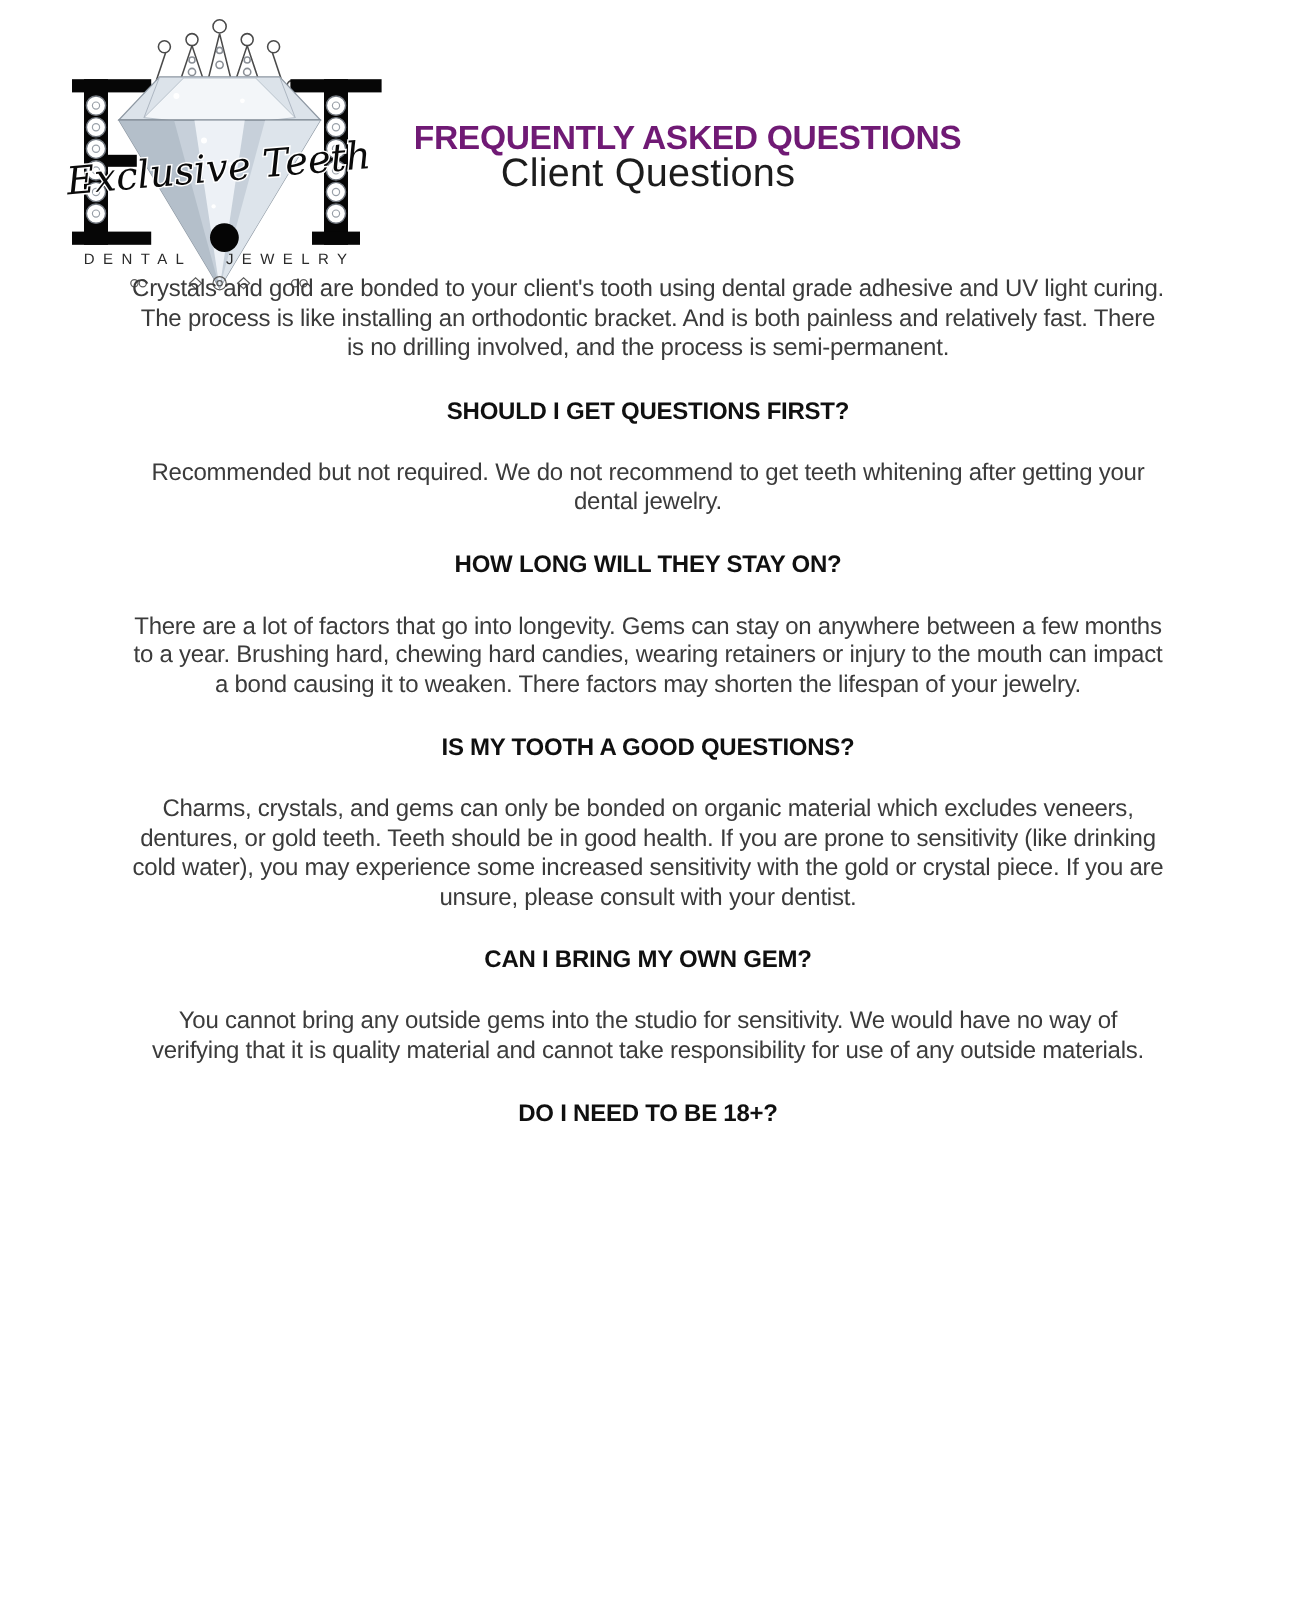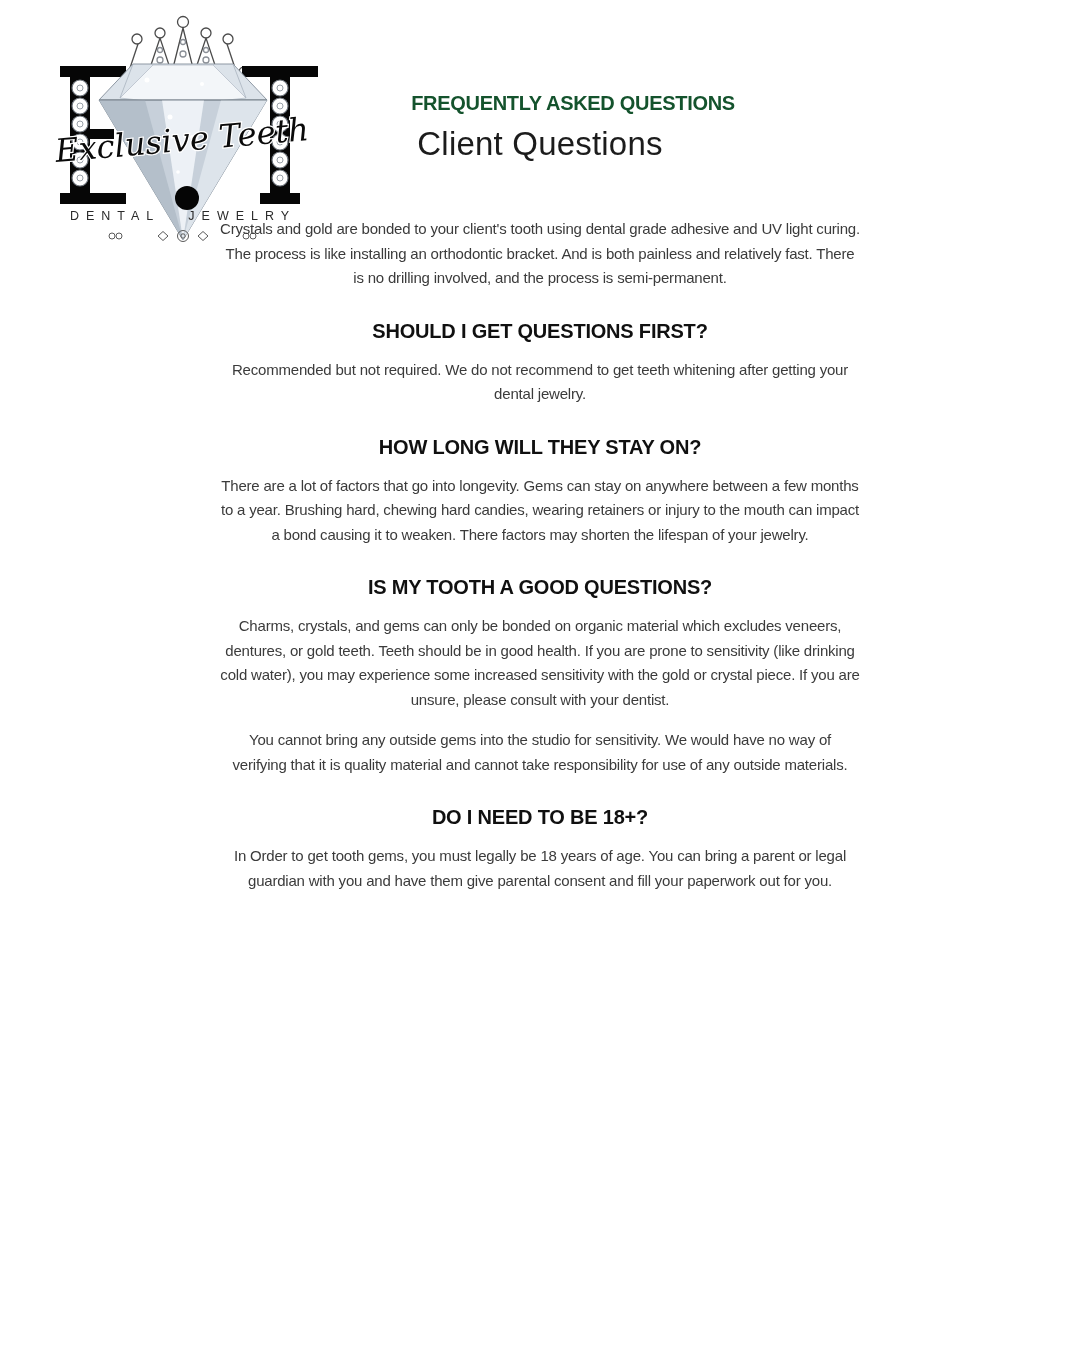--- a/index.html
+++ b/index.html
@@ -16,27 +16,27 @@
   .logo {
     position: absolute;
     left: 50px;
     top: 12px;
     width: 280px;
     height: 235px;
   }
   .page-title {
     position: absolute;
     left: 66px; right: 0; top: 88px;
-    margin: 0;
-    text-align: center;
-    font-size: 20px;
+    margin: 12px;
+    text-align: center;
+    font-size: 28px;
     line-height: 30px;
     font-weight: 700;
     letter-spacing: -0.3px;
-    color: #14532d;
+    color: #701a75;
   }
   .page-subtitle {
     position: absolute;
     left: 0; right: 0; top: 126px;
     text-align: center;
     font-size: 33px;
     line-height: 36px;
     font-weight: 400;
     letter-spacing: 0.2px;
     color: #1c1c1c;
@@ -47,24 +47,24 @@
     text-align: center;
     font-size: 20px;
     line-height: 22px;
     font-weight: 700;
     letter-spacing: -0.2px;
     color: #101010;
   }
   .faq-section:first-of-type h2 { margin-top: 0; }
   .faq-section.gap-lg h2 { margin-top: 36px; }
   .faq-section p {
-    margin: 16px auto 0;
+    margin: 28px auto 0;
     max-width: 1010px;
     text-align: center;
-    font-size: 15px;
+    font-size: 20px;
     line-height: 24.5px;
     letter-spacing: -0.2px;
     color: #3b3b3b;
     white-space: pre-line;
   }
 </style>
 </head>
 <body>
 
 <div class="page">
@@ -202,23 +202,22 @@
 a bond causing it to weaken. There factors may shorten the lifespan of your jewelry.</p>
     </section>
     <section class="faq-section">
       <h2>IS MY TOOTH A GOOD QUESTIONS?</h2>
       <p>Charms, crystals, and gems can only be bonded on organic material which excludes veneers,
 dentures, or gold teeth. Teeth should be in good health. If you are prone to sensitivity (like drinking
 cold water), you may experience some increased sensitivity with the gold or crystal piece. If you are
 unsure, please consult with your dentist.</p>
     </section>
     <section class="faq-section">
+      <h2>CAN I BRING MY OWN GEM?</h2>
       <p>You cannot bring any outside gems into the studio for sensitivity. We would have no way of
 verifying that it is quality material and cannot take responsibility for use of any outside materials.</p>
     </section>
     <section class="faq-section">
       <h2>DO I NEED TO BE 18+?</h2>
-      <p>In Order to get tooth gems, you must legally be 18 years of age. You can bring a parent or legal
-guardian with you and have them give parental consent and fill your paperwork out for you.</p>
     </section>
   </main>
 
 </div>
 
 </body></html>

